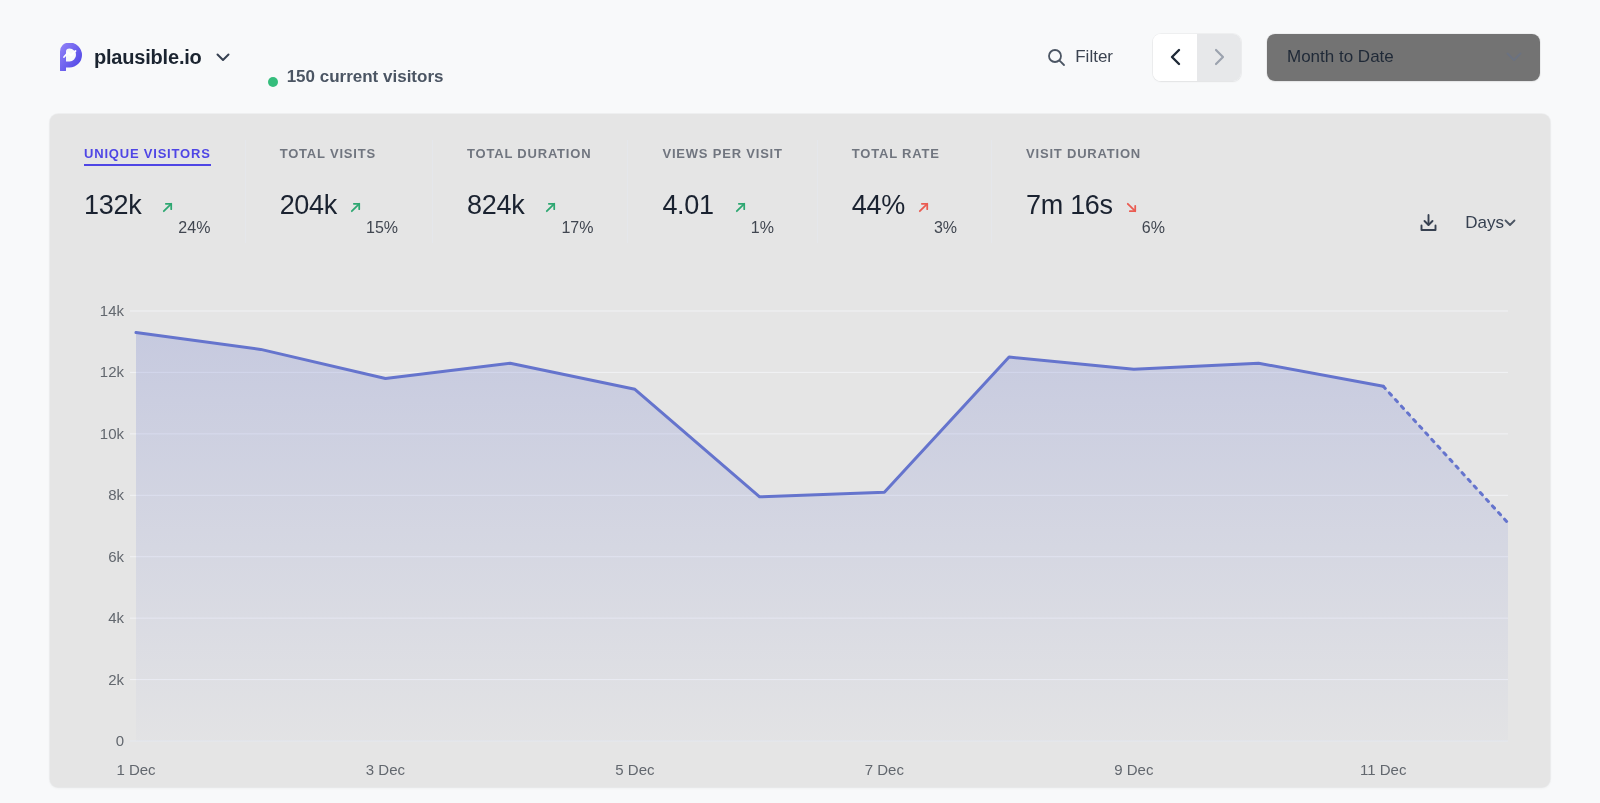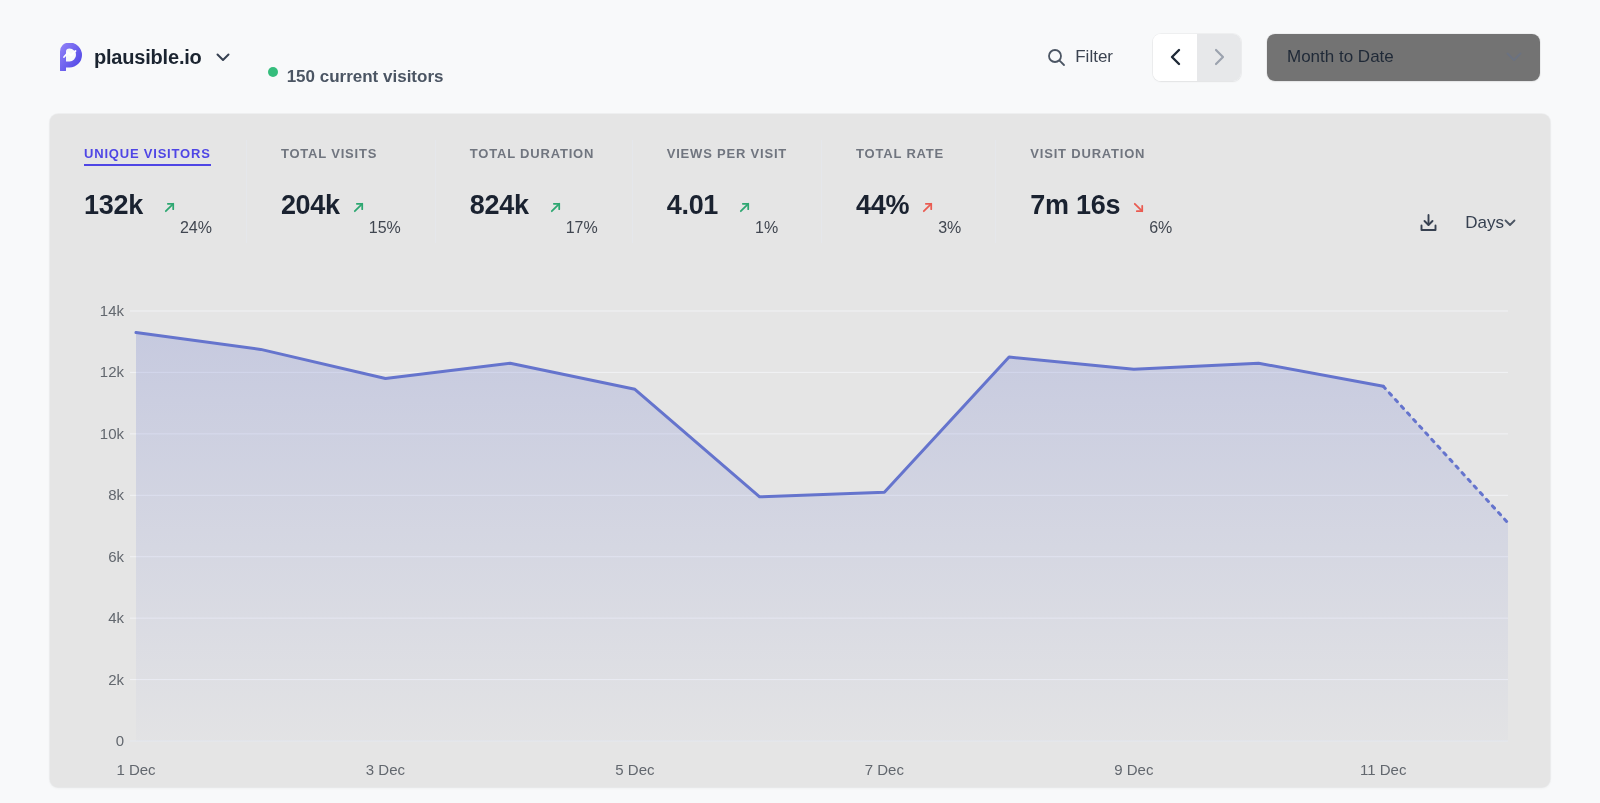--- a/index.html
+++ b/index.html
@@ -19,21 +19,21 @@
   }
   .site-switcher {
     display: flex;
     align-items: center;
     gap: 10px;
     cursor: pointer;
   }
   .site-name { font-size: 20px; font-weight: bold; color: #1b2430; letter-spacing: -0.2px; }
   .live-visitors {
     display: flex;
-    align-items: flex-start;
+    align-items: flex-end;
     gap: 9px;
     margin-left: 38px;
     cursor: pointer;
     margin-top: 40px;
   }
   .live-dot { width: 10px; height: 10px; border-radius: 50%; background: #35bd7c; }
   .live-text { font-size: 17px; font-weight: bold; color: #4b5563; }
 
   .topbar-right { margin-left: auto; display: flex; align-items: center; }
   .filter-btn {
@@ -104,21 +104,21 @@
     font-size: 13px;
     font-weight: bold;
     letter-spacing: 0.8px;
     color: #70757f;
     padding-bottom: 3px;
     border-bottom: 2px solid transparent;
     white-space: nowrap;
   }
   .stat.active .stat-label { color: #4f46e5; border-bottom-color: #4f46e5; }
   .stat-value-row { margin-top: 9px; display: flex; align-items: baseline; }
-  .stat-value { font-size: 27px; font-weight: bold; color: #1a2230; letter-spacing: -0.3px; }
+  .stat-value { font-size: 27px; font-weight: normal; color: #1a2230; letter-spacing: -0.3px; }
   .stat-change { display: flex; align-items: center; gap: 4px; margin-left: 20px; }
   .stat-change .pct { font-size: 16px; color: #404650; margin-top: 44px; }
   .trend-icon { width: 13px; height: 13px; display: inline-block; }
   .trend-icon.positive svg { stroke: #2da771; }
   .trend-icon.negative svg { stroke: #ea5b51; }
 
   
   .chart-controls {
     position: absolute;
     top: 98px;

